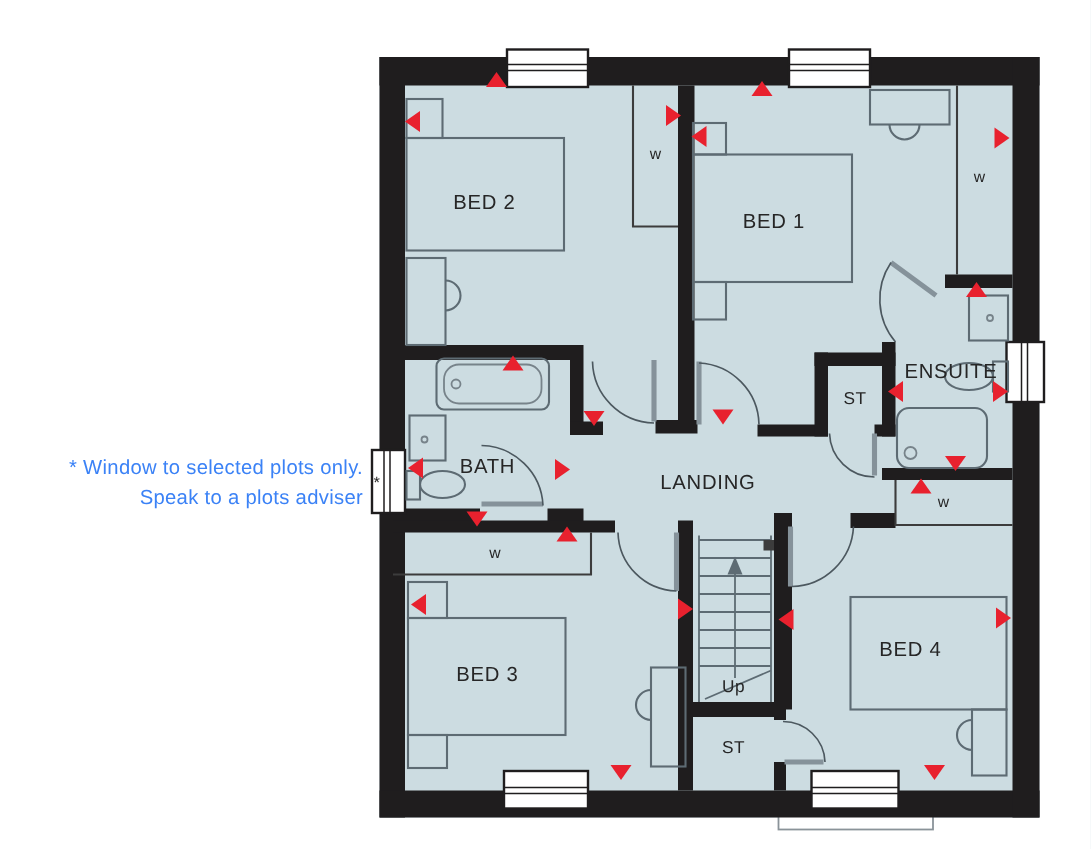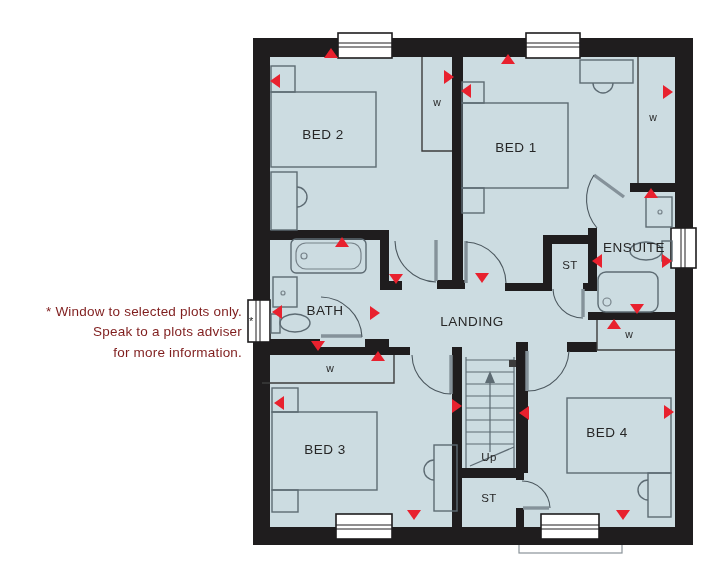--- a/index.html
+++ b/index.html
@@ -1,20 +1,20 @@
 <!DOCTYPE html>
 <html><head>
 <meta charset="utf-8">
 <style>
   html,body{margin:0;padding:0;background:#ffffff;}
   #stage{position:relative;width:727px;height:566px;background:#ffffff;overflow:hidden;
          font-family:"Liberation Sans",sans-serif;}
   #plan-svg{position:absolute;left:0;top:0;}
   .note{position:absolute;left:6px;top:302px;width:236px;text-align:right;
-        color:#7f1d1d;font-size:13.5px;line-height:1.5;letter-spacing:.2px;}
+        color:#3b82f6;font-size:13.5px;line-height:1.5;letter-spacing:.2px;}
   .note span{display:block;}
   text{font-family:"Liberation Sans",sans-serif;fill:#262626;}
   .room-label{font-size:13.5px;letter-spacing:.5px;}
   .small-label{font-size:11.5px;letter-spacing:.3px;}
   .w-label{font-size:10.5px;}
   .ast{font-size:11px;}
   .furn{stroke:#5d6b73;stroke-width:1.4;fill:none;}
   .furn2{stroke:#77838a;stroke-width:1.2;fill:none;}
   .door{stroke:#4c585f;stroke-width:1.1;fill:none;}
   .leaf{stroke:#85929a;stroke-width:3.4;fill:none;}
@@ -25,21 +25,20 @@
   .marker{fill:#e8212e;stroke:none;}
 </style>
 </head>
 <body>
 
 <div id="stage">
 
   <div class="note">
     <span>* Window to selected plots only.</span>
     <span>Speak to a plots adviser</span>
-    <span>for more information.</span>
   </div>
 
   <svg id="plan-svg" width="727" height="566" viewBox="0 0 727 566">
 
     <rect x="253" y="38" width="440" height="507" fill="#ccdce1"></rect>
 
     <rect x="519" y="530" width="103" height="23" fill="#ffffff" stroke="#8a9399" stroke-width="1.2"></rect>
 
     <g fill="#1f1d1e">
 

